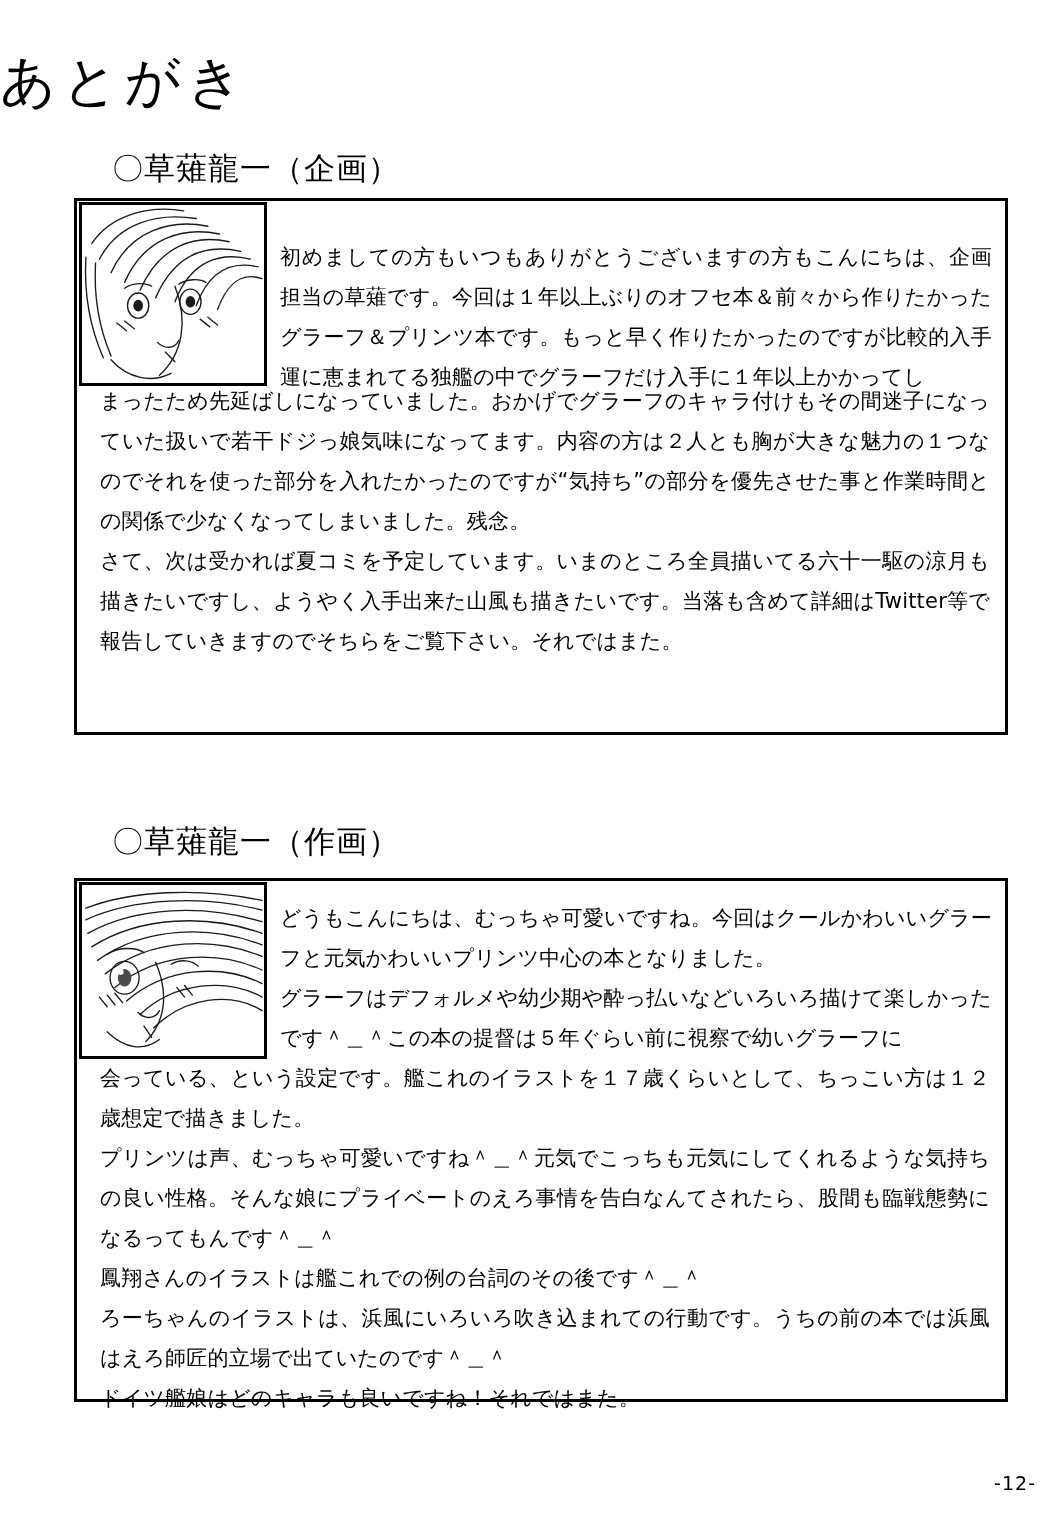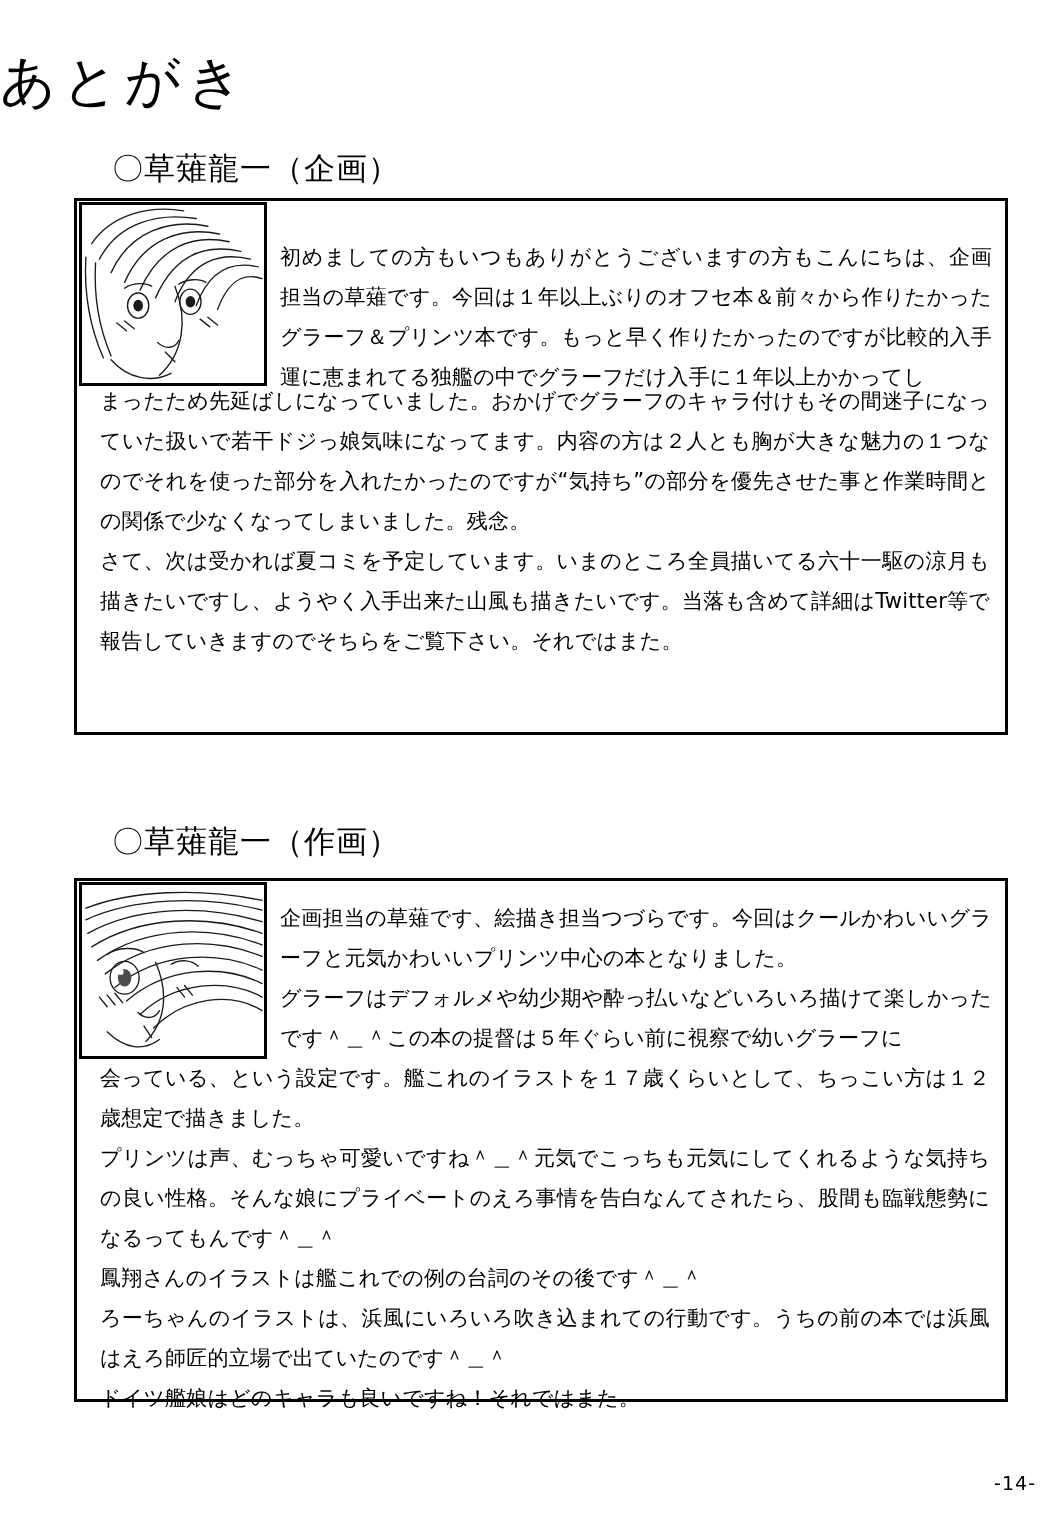--- a/index.html
+++ b/index.html
@@ -224,24 +224,24 @@
         <path d="M34 112 l8 10"></path>
         <path d="M98 106 l8 10"></path>
         <path d="M106 104 l8 10"></path>
 
         <path d="M58 132 C66 140 76 138 80 130"></path>
         <path d="M64 146 l8 12"></path>
       </g>
     </svg>
   </div>
 
-  <div class="body-text" id="text-tsuzura-top">企画担当の草薙です、絵描き担当つづらです。今回はクールかわいいグラーフと元気かわいいプリンツ中心の本となりました。
+  <div class="body-text" id="text-tsuzura-top">どうもこんにちは、むっちゃ可愛いですね。今回はクールかわいいグラーフと元気かわいいプリンツ中心の本となりました。
 グラーフはデフォルメや幼少期や酔っ払いなどいろいろ描けて楽しかったです＾＿＾この本の提督は５年ぐらい前に視察で幼いグラーフに</div>
 
   <div class="body-text" id="text-tsuzura-rest">会っている、という設定です。艦これのイラストを１７歳くらいとして、ちっこい方は１２歳想定で描きました。
 プリンツは声、むっちゃ可愛いですね＾＿＾元気でこっちも元気にしてくれるような気持ちの良い性格。そんな娘にプライベートのえろ事情を告白なんてされたら、股間も臨戦態勢になるってもんです＾＿＾
 鳳翔さんのイラストは艦これでの例の台詞のその後です＾＿＾
 ろーちゃんのイラストは、浜風にいろいろ吹き込まれての行動です。うちの前の本では浜風はえろ師匠的立場で出ていたのです＾＿＾
 ドイツ艦娘はどのキャラも良いですね！それではまた。</div>
 
-  <div class="page-number">-14-</div>
+  <div class="page-number">-12-</div>
 
 </div>
 
 </body></html>

